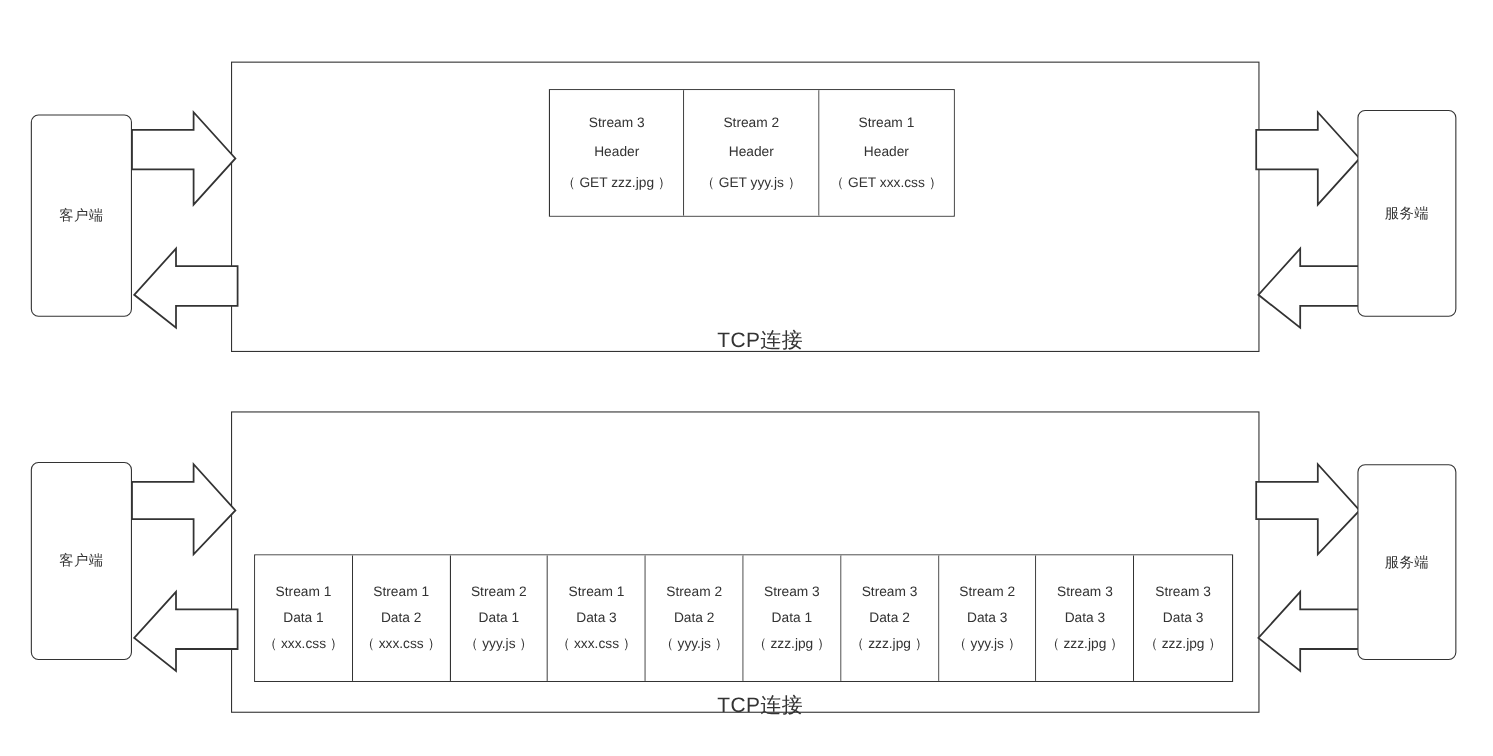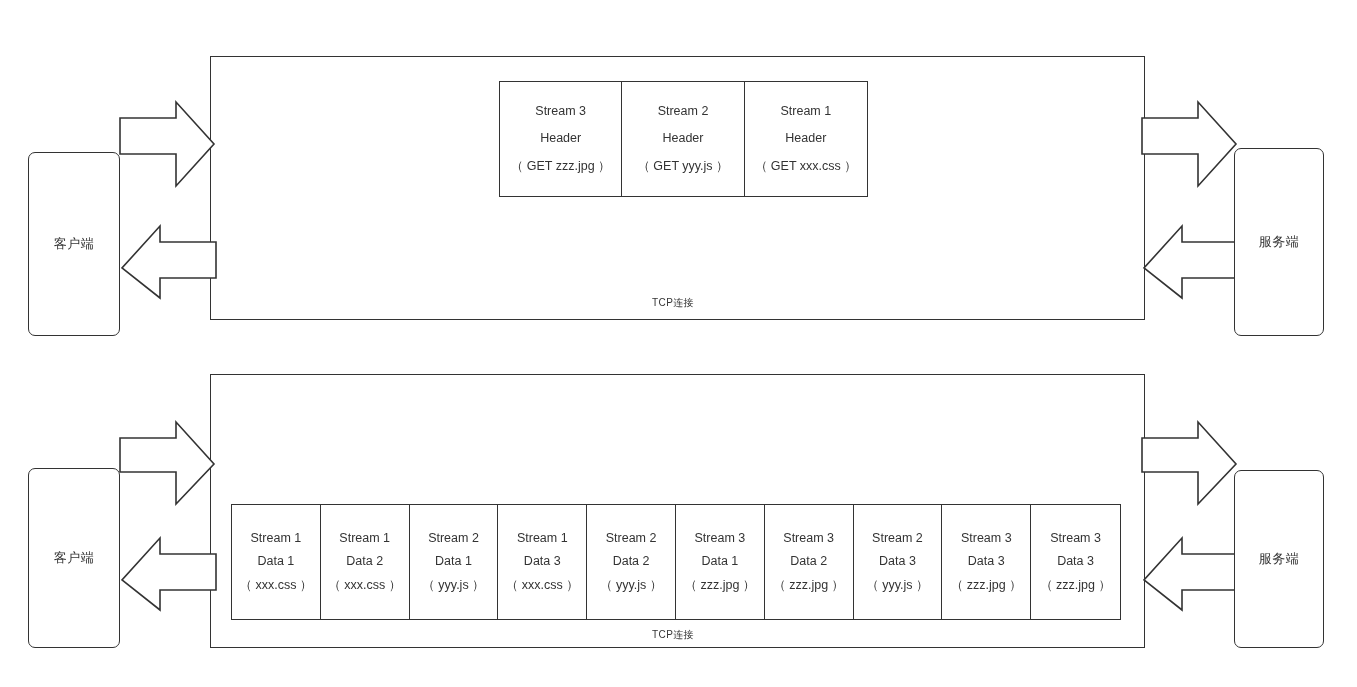--- a/index.html
+++ b/index.html
@@ -23,38 +23,37 @@
   .endpoint-box {
     position: absolute;
     border: 1.6px solid #333333;
     border-radius: 7px;
     background: #ffffff;
     display: flex;
     align-items: center;
     justify-content: center;
     box-sizing: border-box;
     z-index: 4;
-    margin-top: 48px;
   }
   .endpoint-label {
     font-size: 13px;
     color: #333333;
     letter-spacing: 0.5px;
   }
 
   .tcp-container {
     position: absolute;
     border: 1.8px solid #333333;
     background: #ffffff;
     box-sizing: border-box;
     z-index: 2;
   }
   .tcp-label {
     position: absolute;
-    font-size: 10px;
+    font-size: 19px;
     color: #333333;
     letter-spacing: 0.4px;
     white-space: nowrap;
     z-index: 5;
   }
 
   
   .arrow-svg {
     position: absolute;
     z-index: 3;

